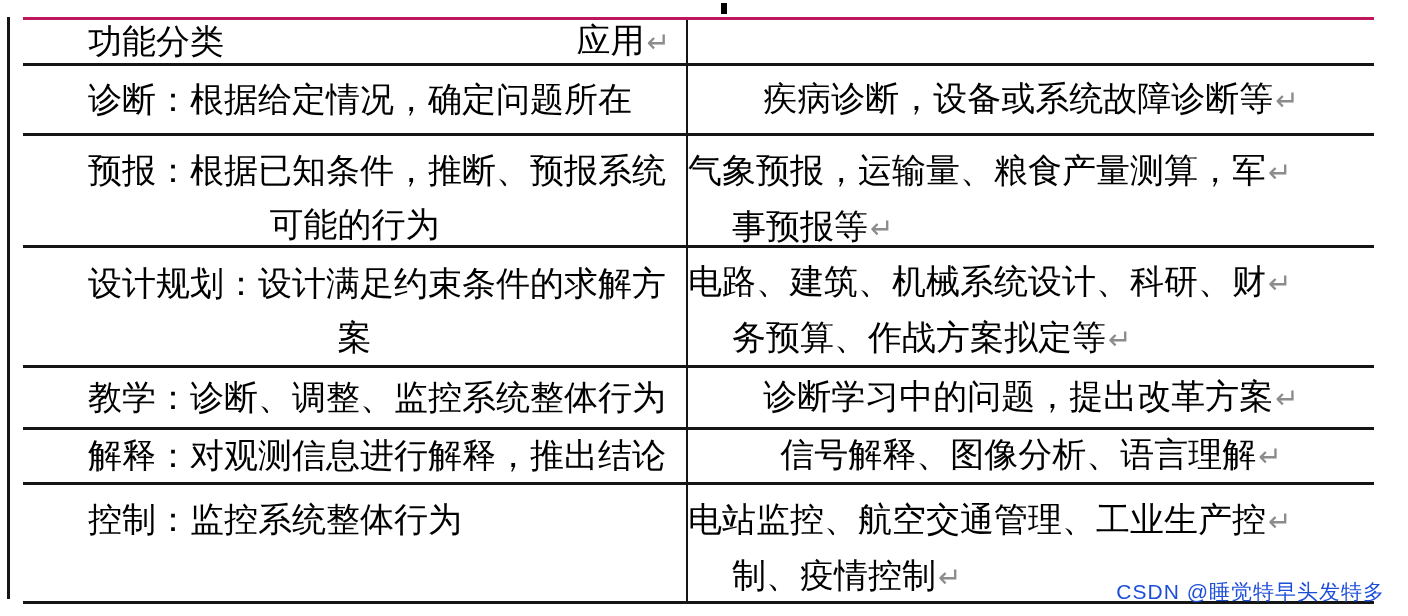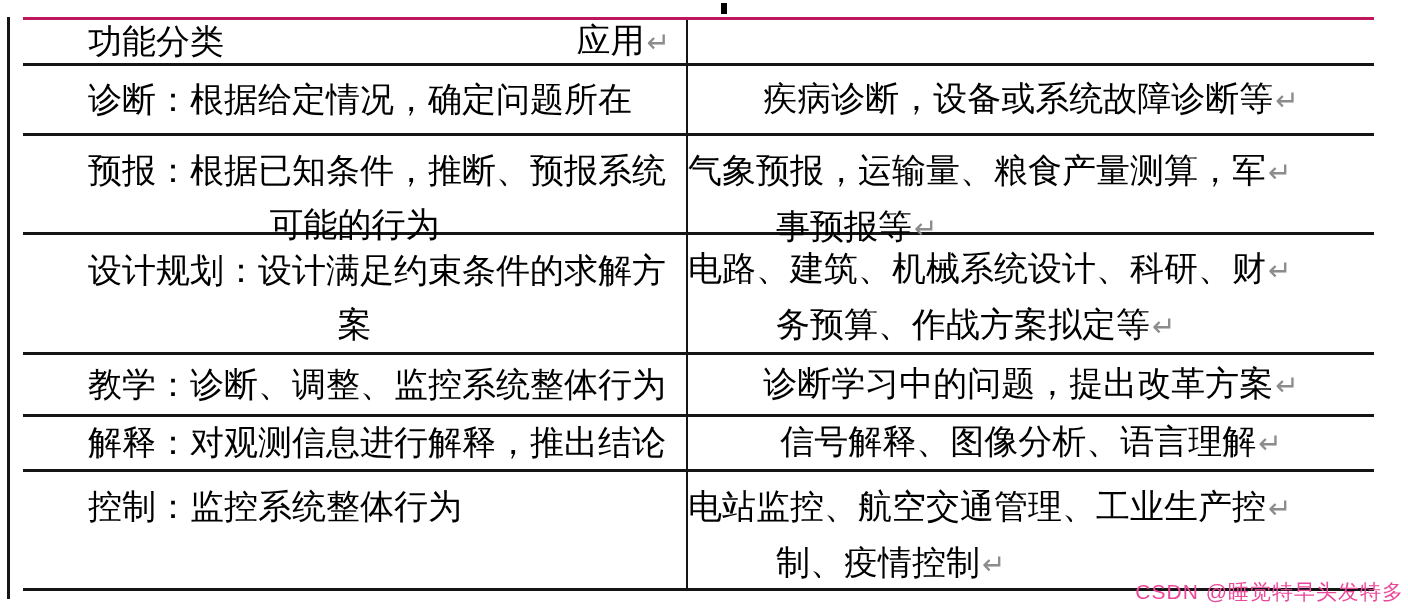--- a/index.html
+++ b/index.html
@@ -25,41 +25,41 @@
   .cell-l{
     box-sizing:border-box;width:663px;flex:0 0 663px;
   }
   .cell-r{
     box-sizing:border-box;flex:1 1 auto;border-left:2px solid #151515;
   }
   .vcenter{display:flex;flex-direction:column;justify-content:center;}
   .line{white-space:nowrap;}
   .ind-l{padding-left:65px;}       
   .ind-r1{}      
-  .ind-r2{padding-left:88px;}      
+  .ind-r2{padding-left:44px;}      
   .ctr{text-align:center;}
   .pad-top{padding-top:8px;}
   .hdr-l{
     display:flex;justify-content:space-between;align-items:center;
     padding-left:65px;padding-right:16px;
   }
   .mark{
     color:#8c8c8c;font-family:"DejaVu Sans",sans-serif;
     font-size:28px;padding-left:2px;
   }
   .watermark{
-    position:absolute;right:4px;top:580px;z-index:5;
-    font-size:21px;line-height:24px;color:#ec4899;
+    position:absolute;right:23px;top:580px;z-index:5;
+    font-size:21px;line-height:24px;color:#1d4ed8;
     font-family:"Liberation Sans","DejaVu Sans",sans-serif;
     letter-spacing:1px;white-space:nowrap;
   }
   
   .rh-head{height:49px;}
   .rh-2{height:70px;}
-  .rh-3{height:99px;}
+  .rh-3{height:112px;}
   .rh-4{height:120px;align-items:center;}
   .rh-5{height:62px;}
   .rh-6{height:55px;}
   .rh-7{height:119px;}
 </style>
 </head>
 <body>
 
 <div class="caret"></div>
 <div class="left-border"></div>

